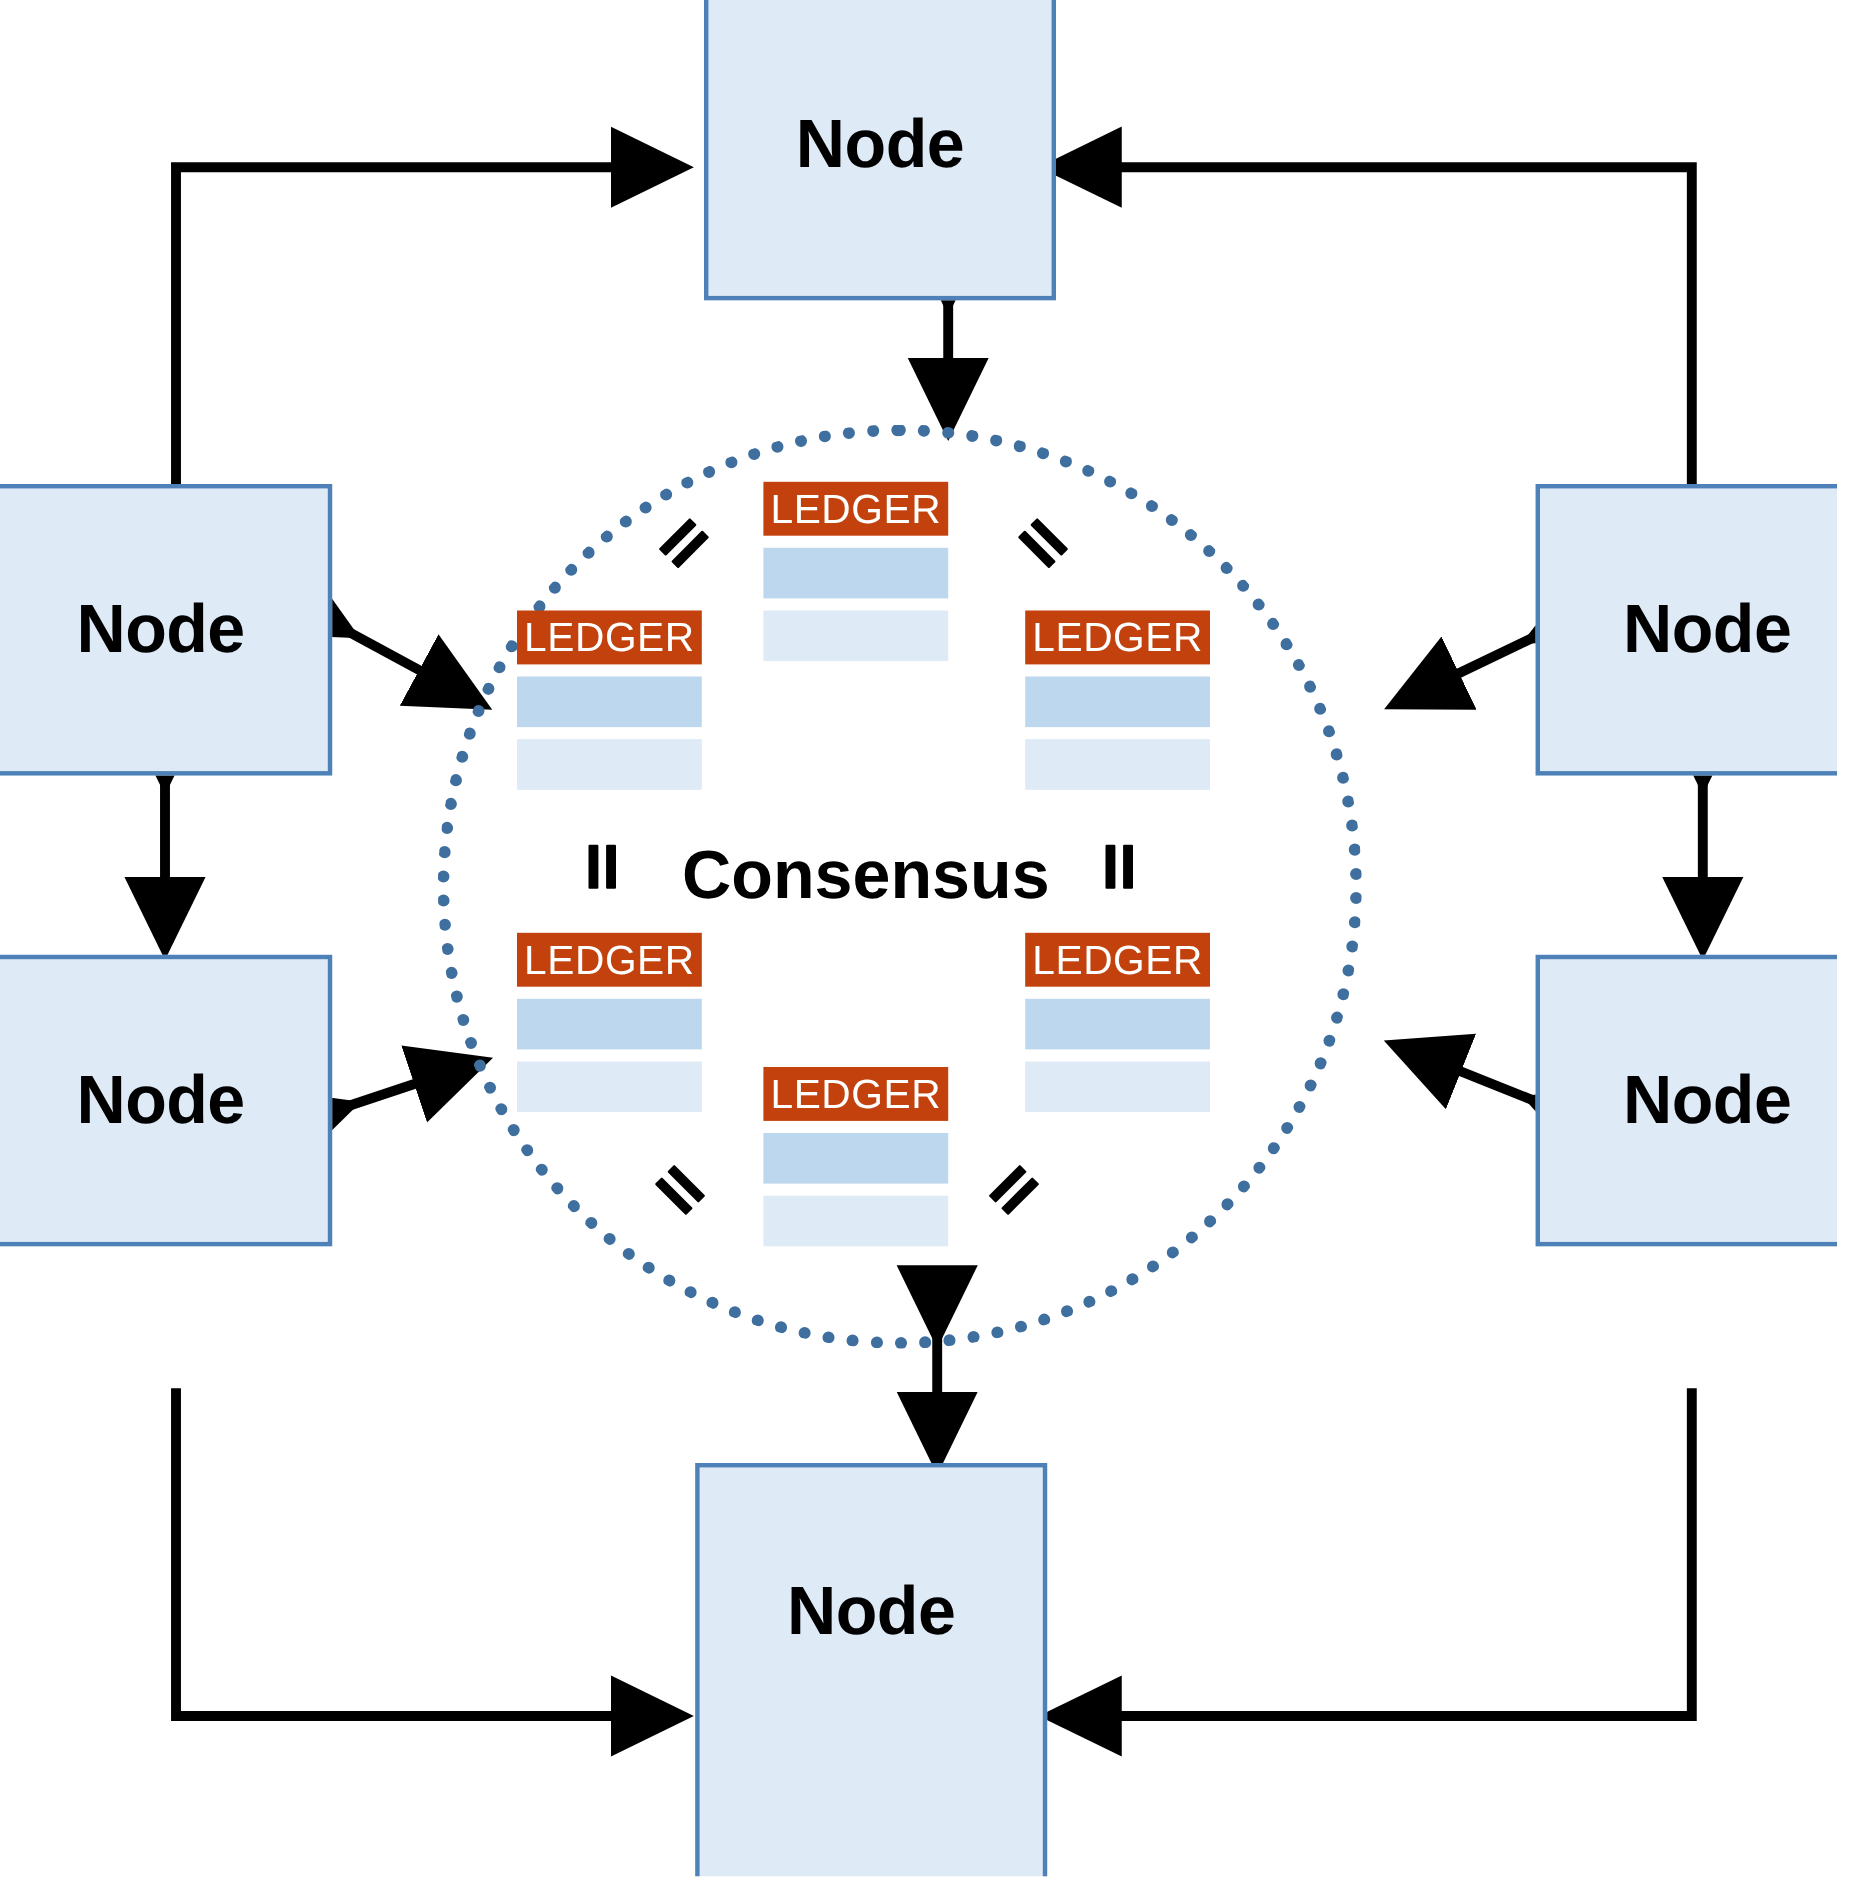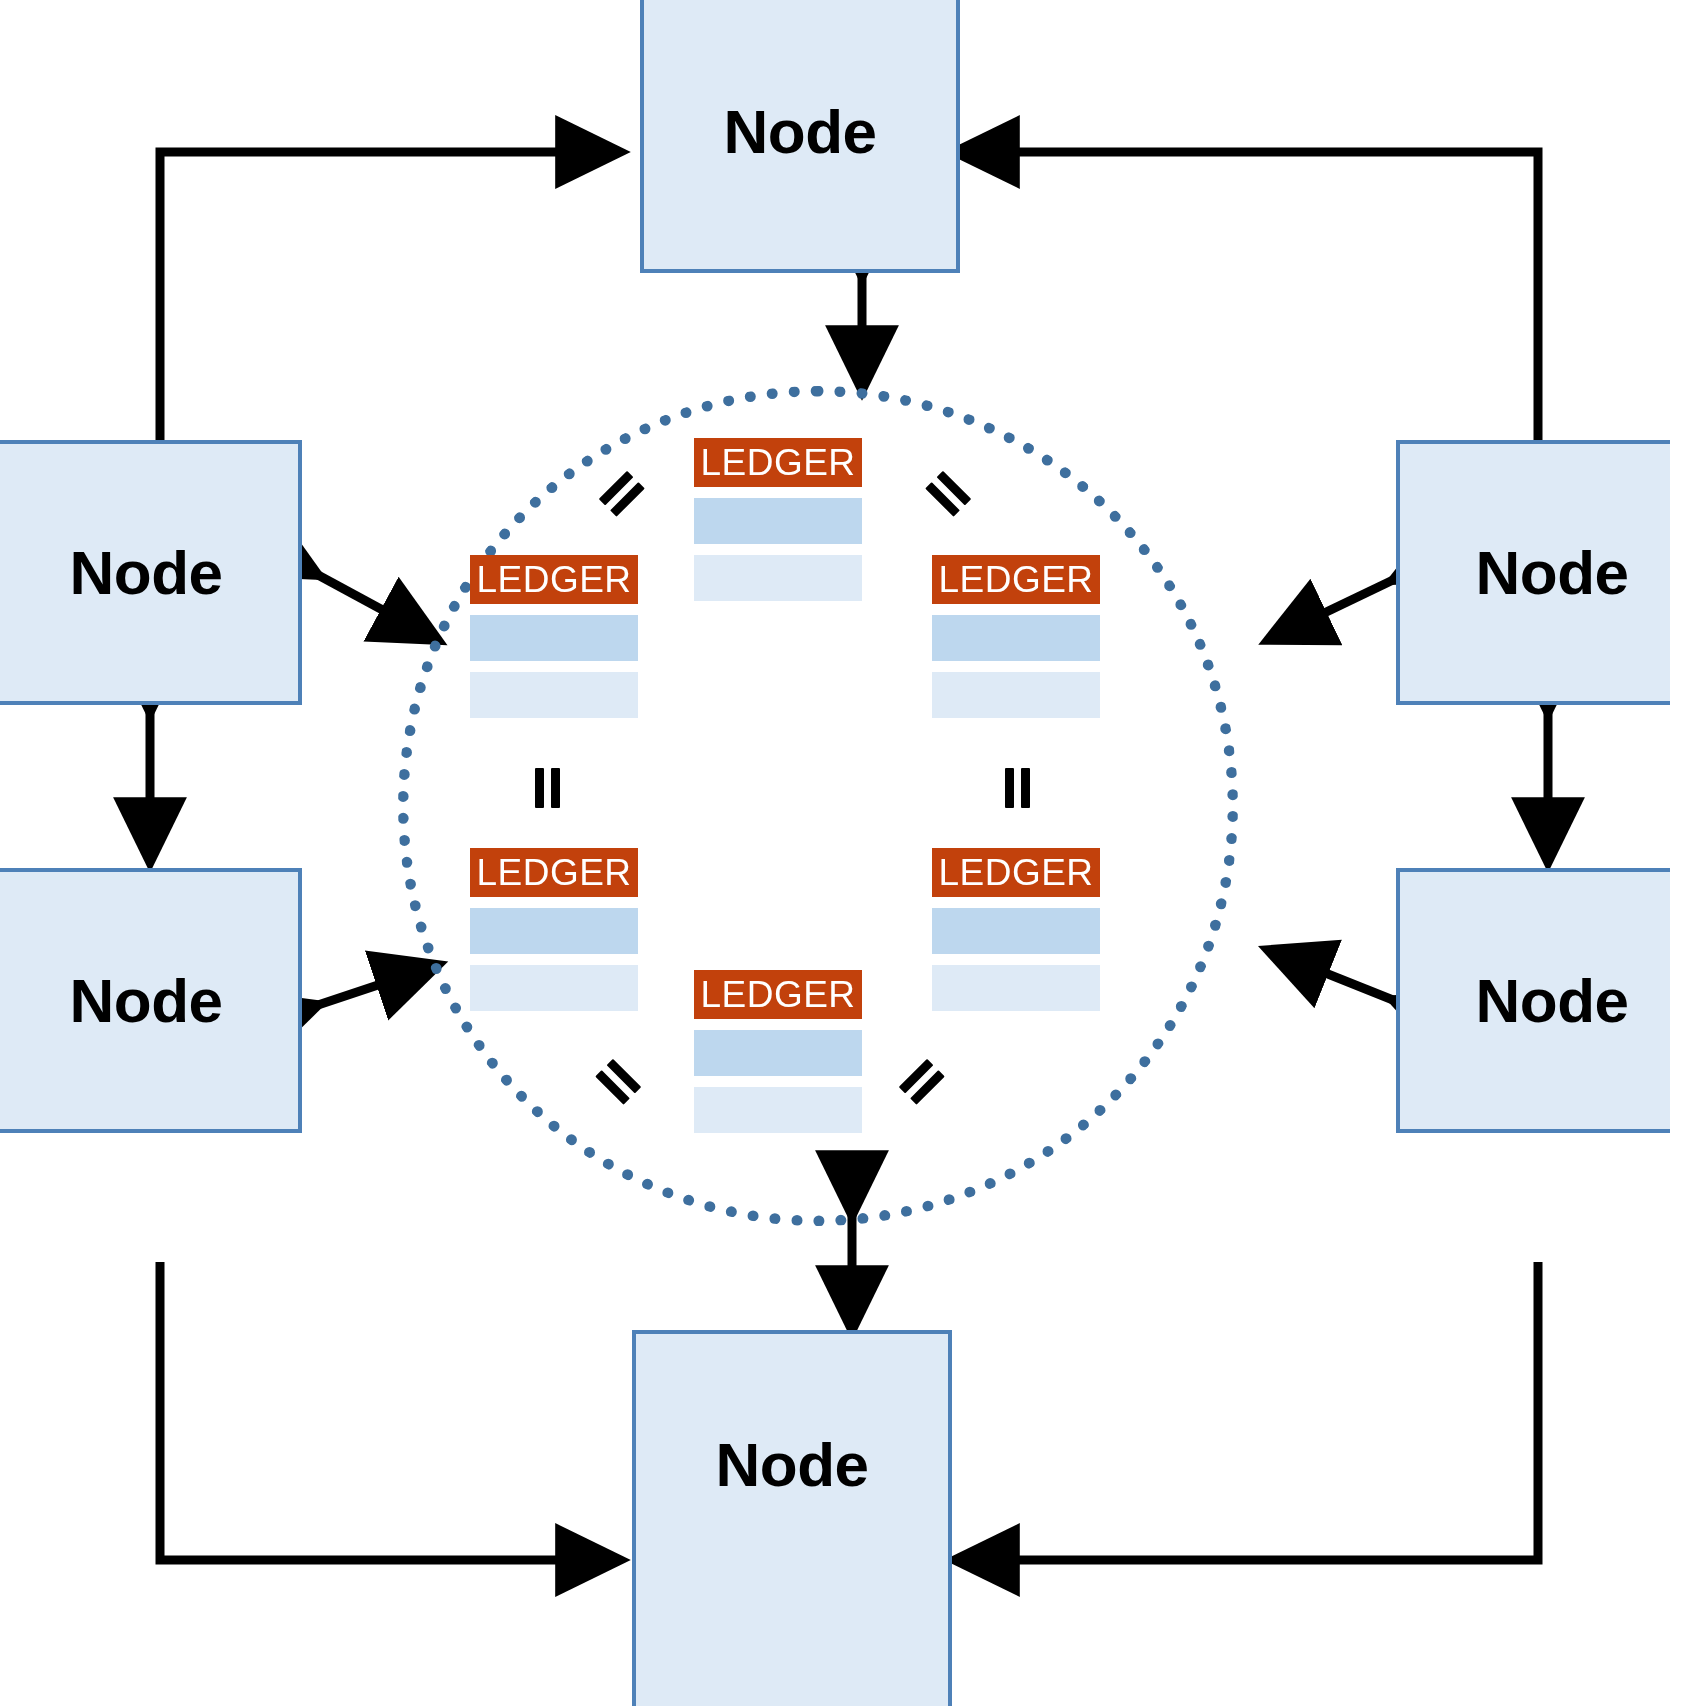--- a/index.html
+++ b/index.html
@@ -194,20 +194,21 @@
     <div class="lg-row1"></div>
     <div class="lg-row2"></div>
   </div>
 
   <div class="ledger" style="left:694px; top:970px;">
     <div class="lg-head">LEDGER</div>
     <div class="lg-row1"></div>
     <div class="lg-row2"></div>
   </div>
 
+  <div class="consensus-text" style="left:620px; top:760px;">Consensus</div>
 
   <div class="eq" style="left:598px; top:470px; transform:rotate(-45deg);">
     <span class="bar b1"></span>
     <span class="bar b2"></span>
   </div>
 
   <div class="eq" style="left:928px; top:470px; transform:rotate(45deg);">
     <span class="bar b1"></span>
     <span class="bar b2"></span>
   </div>

